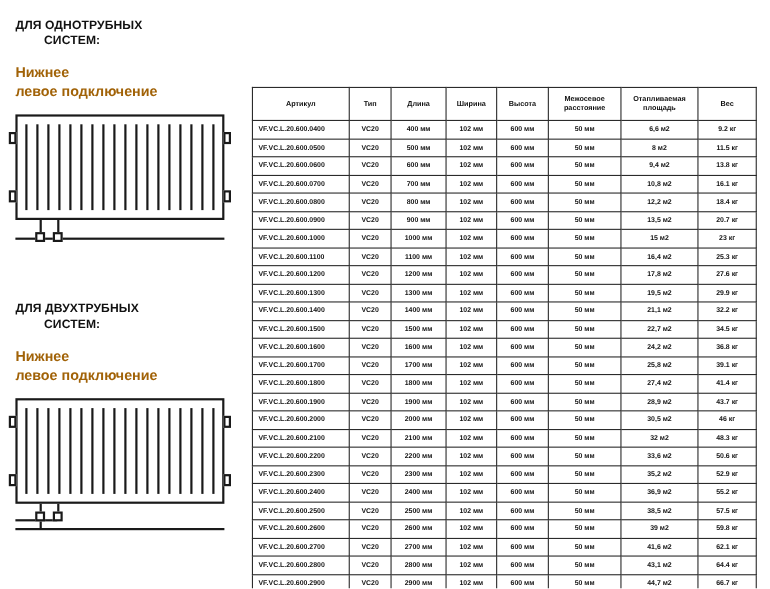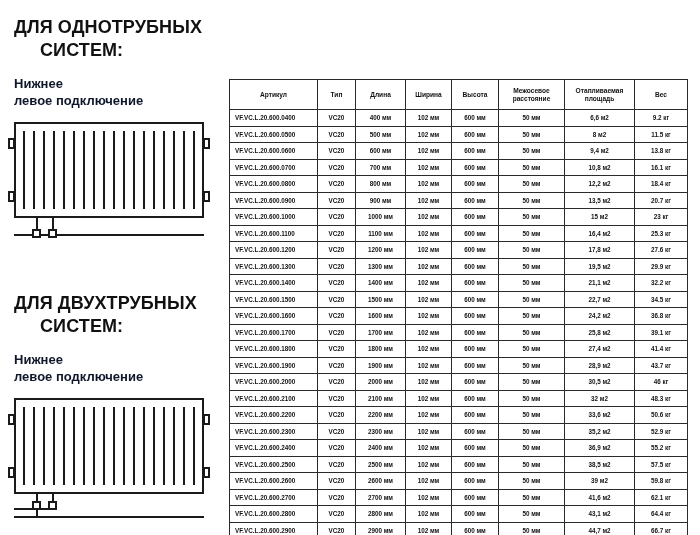--- a/index.html
+++ b/index.html
@@ -21,32 +21,32 @@
   .left-col {
     position: absolute;
     left: 14px;
     top: 16px;
     width: 205px;
   }
 
   .section { margin-bottom: 4px; }
 
   .section-title {
-    font-size: 18px;
+    font-size: 11px;
     font-weight: bold;
     color: #111;
     line-height: 1.28;
     letter-spacing: 0.1px;
   }
   .section-title .line2 { display: block; margin-left: 26px; }
 
   .section-sub {
     font-size: 13px;
     font-weight: bold;
-    color: #0f172a;
+    color: #a16207;
     line-height: 1.3;
     margin-top: 14px;
   }
   .section-sub .l2 { display: block; }
 
   
   .radiator-wrap { margin-top: 12px; position: relative; }
 
   .radiator {
     position: relative;

